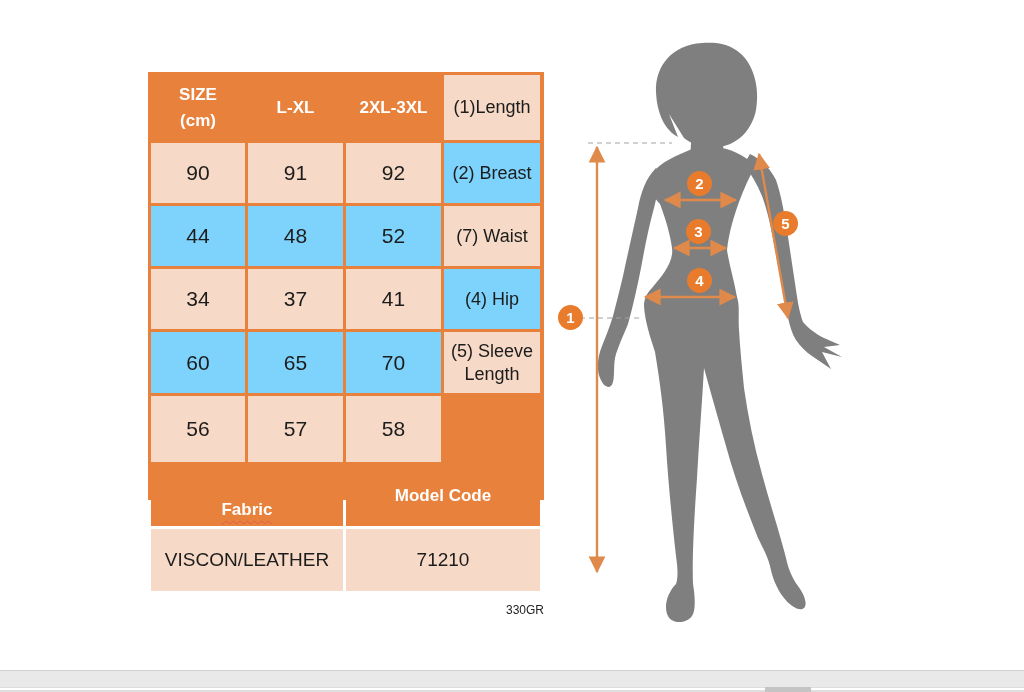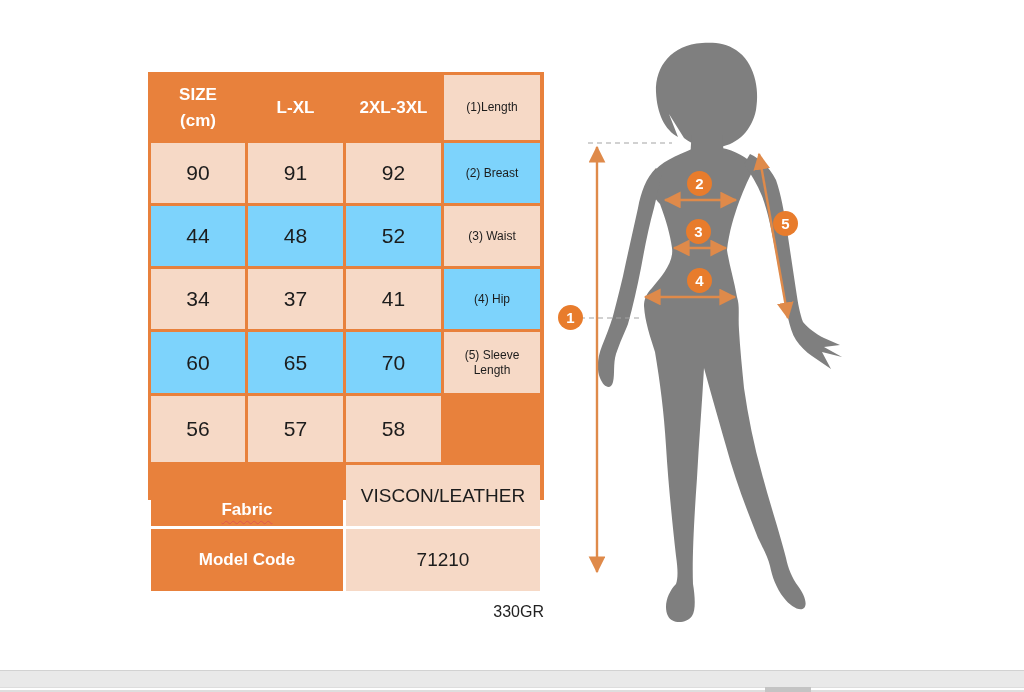--- a/index.html
+++ b/index.html
@@ -15,29 +15,29 @@
     grid-template-columns:94px 95px 95px 96px;
     grid-template-rows:65px 60px 60px 60px 61px 66px 61px 62px;
     gap:3px;
   }
   .cell { display:flex; align-items:center; justify-content:center;
           text-align:center; color:#1c1c1c; }
   .hdr  { background:#e8813c; color:#ffffff; font-weight:bold; font-size:17px; }
   .size-hdr-inner { display:inline-block; max-width:56px; line-height:1.5; }
   .dark  { background:#f6d9c6; }
   .light { background:#7dd3fc; }
-  .lbl { font-size:12px; line-height:1.25; padding:16px 4px; }
+  .lbl { font-size:18px; line-height:1.25; padding:16px 4px; }
   .val { font-size:21px; }
   .span2 { grid-column:span 2; }
   .fabric-u { text-decoration:underline; text-decoration-style:wavy;
               text-decoration-color:#e05a4e; text-decoration-thickness:1px;
               text-underline-offset:5px;margin-top:29px; }
   .bigval { font-size:19px; }
   .weight-note { position:absolute; left:404px; top:603px; width:140px;
-                 text-align:right; font-size:16px; color:#222; }
+                 text-align:right; font-size:12px; color:#222; }
 
   
   .fig-svg { position:absolute; left:0; top:0; width:1024px; height:692px;
              pointer-events:none; }
   .badge { position:absolute; width:25px; height:25px; border-radius:50%;
            background:#e87c2c; color:#fff; font-weight:bold; font-size:15px;
            display:flex; align-items:center; justify-content:center; }
   .b1 { left:558px; top:305px; }
   .b2 { left:687px; top:171px; }
   .b3 { left:686px; top:219px; }
@@ -69,41 +69,41 @@
     <div class="cell dark lbl">(1)Length</div>
     <div class="cell dark val">90</div>
     <div class="cell dark val">91</div>
     <div class="cell dark val">92</div>
 
     <div class="cell light lbl">(2) Breast</div>
     <div class="cell light val">44</div>
     <div class="cell light val">48</div>
     <div class="cell light val">52</div>
 
-    <div class="cell dark lbl">(3) Waist</div>
+    <div class="cell dark lbl">(7) Waist</div>
     <div class="cell dark val">34</div>
     <div class="cell dark val">37</div>
     <div class="cell dark val">41</div>
 
     <div class="cell light lbl">(4) Hip</div>
     <div class="cell light val">60</div>
     <div class="cell light val">65</div>
     <div class="cell light val">70</div>
 
     <div class="cell dark lbl">(5) Sleeve Length</div>
     <div class="cell dark val">56</div>
     <div class="cell dark val">57</div>
     <div class="cell dark val">58</div>
 
     <div class="cell hdr span2">
       <span class="fabric-u">Fabric</span>
     </div>
+    <div class="cell hdr span2">Model Code</div>
+
     <div class="cell dark bigval span2">VISCON/LEATHER</div>
-
-    <div class="cell hdr span2">Model Code</div>
     <div class="cell dark bigval span2">71210</div>
   </div>
 
   <div class="weight-note">330GR</div>
 
   <svg class="fig-svg" viewBox="0 0 1024 692" xmlns="http://www.w3.org/2000/svg">
     <defs>
       <marker id="ah" markerWidth="9" markerHeight="9" refX="6.5" refY="3.5" orient="auto-start-reverse">
         <path d="M0,0 L7,3.5 L0,7 Z" fill="#df8a4a"></path>
       </marker>

